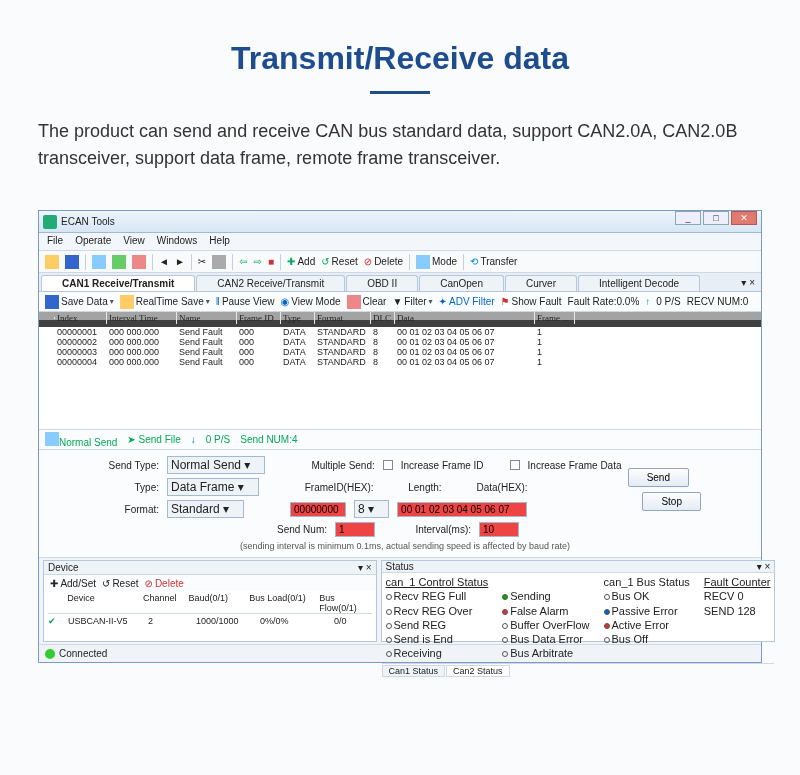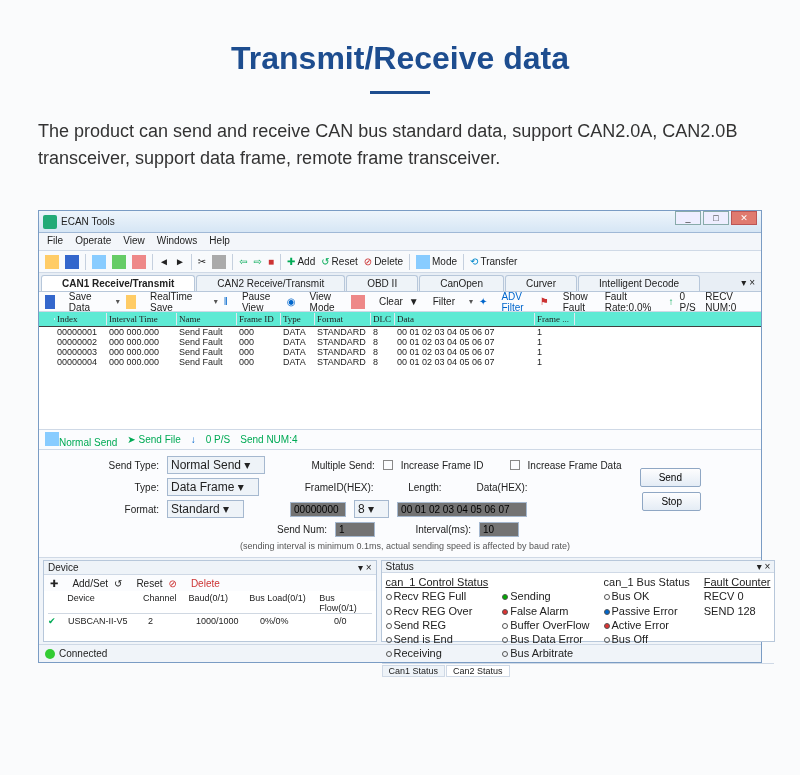--- a/index.html
+++ b/index.html
@@ -18,33 +18,33 @@
 .menubar span{cursor:default}
 .toolbar{height:22px;display:flex;align-items:center;gap:2px;padding:2px 4px;border-bottom:1px solid #cfd9e6;background:#f8fafc}
 .tbtn{padding:1px 2px;display:flex;align-items:center;gap:2px}
 .tsep{width:1px;height:16px;background:#c5d0de;margin:0 2px}
 .ico{width:14px;height:14px;display:inline-block}
 .tbtn .lbl{font-size:10px}
 .tabs{display:flex;background:#e8eef5;border-bottom:1px solid #b7c7da;padding-top:2px;gap:1px;padding-left:2px}
 .tab{padding:2px 20px;border:1px solid #b7c7da;border-bottom:none;background:#eef3f8;border-radius:3px 3px 0 0;font-size:10px}
 .tab.active{background:#fff;font-weight:bold}
 .subbar{height:20px;display:flex;align-items:center;gap:6px;padding:2px 6px;border-bottom:1px solid #cfd9e6;background:#fbfcfe;font-size:10px}
-.subbar .drop{display:flex;align-items:center;gap:14px}
+.subbar .drop{display:flex;align-items:center;gap:2px}
 .tri{font-size:8px;color:#555}
 .grid{height:118px;overflow:hidden;background:#fff;border-bottom:1px solid #cfd9e6}
 .ghead,.grow{display:grid;grid-template-columns:16px 52px 70px 60px 44px 34px 56px 24px 140px 40px;font-size:9px;font-family:'Courier New',monospace}
-.ghead{background:#5eead4;border-bottom:1px solid #404040;height:15px;align-items:center}
+.ghead{background:#a3a3a3;border-bottom:7px solid #404040;height:15px;align-items:center}
 .ghead>div{padding:1px 2px;border-right:1px solid #e2e8f0;font-family:Tahoma}
 .grow>div{padding:0 2px;white-space:nowrap}
 .sendbar{height:20px;display:flex;align-items:center;gap:10px;padding:2px 6px;border-bottom:1px solid #cfd9e6;background:#fbfcfe}
 .sendbar span{color:#0a5}
 .panel{padding:6px 50px 6px 60px;border-bottom:1px solid #cfd9e6;background:#fbfcfe;font-size:10px;position:relative}
 .frow{display:flex;align-items:center;gap:8px;margin-bottom:4px}
 .frow label{min-width:60px;text-align:right}
-.inp{border:1px solid #a5b8cf;padding:1px 3px;font-size:10px;background:#737373;font-family:inherit}
+.inp{border:1px solid #a5b8cf;padding:1px 3px;font-size:10px;background:#ef4444;font-family:inherit}
 .sel{border:1px solid #a5b8cf;background:#eef3f8;padding:1px 14px 1px 3px;font-size:12px;position:relative}
 .btn{border:1px solid #8fa7c4;background:linear-gradient(#fdfdfe,#e4ecf5);padding:3px 18px;font-size:10px;border-radius:2px}
 .note{text-align:center;color:#555;font-size:9px;margin-top:2px}
 .bottom{display:flex;gap:4px;padding:2px 4px;background:#f0f4f9;height:86px}
 .card{flex:1;border:1px solid #b7c7da;background:#fff;display:flex;flex-direction:column}
 .cardh{height:14px;background:#eef3f8;border-bottom:1px solid #cfd9e6;padding:0 4px;display:flex;justify-content:space-between;align-items:center;font-size:10px}
 .cardb{padding:2px 4px;font-size:9px;flex:1}
 .devrow{display:flex;gap:8px;margin-bottom:2px}
 .dot{width:6px;height:6px;border-radius:50%;border:1px solid #555;display:inline-block;margin-right:2px}
 .dot.g{background:#0a0}.dot.r{background:#d33}.dot.b{background:#06c}
@@ -275,21 +275,21 @@
         <span>Increase Frame Data</span>
     </div>
     <div class="frow">
       <label>Type:</label>
       <span class="sel"><span>Data Frame</span> ▾</span>
       <span style="width:30px"></span>
       <label>FrameID(HEX):</label>
       <label>Length:</label>
       <span style="width:10px"></span>
       <label>Data(HEX):</label>
-      <div style="position:absolute;right:60px;top:18px">
+      <div style="position:absolute;right:72px;top:18px">
         <button class="btn">Send</button>
       </div>
     </div>
     <div class="frow">
       <label>Format:</label>
       <span class="sel"><span>Standard</span> ▾</span>
       <span style="width:30px"></span>
       <input class="inp" style="width: 56px;" value="00000000">
       <span class="sel"><span>8</span> ▾</span>
       <input class="inp" style="width: 130px;" value="00 01 02 03 04 05 06 07">

